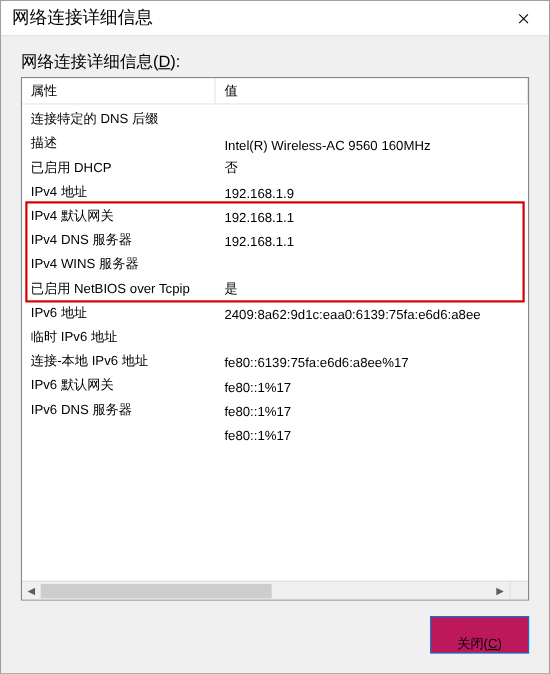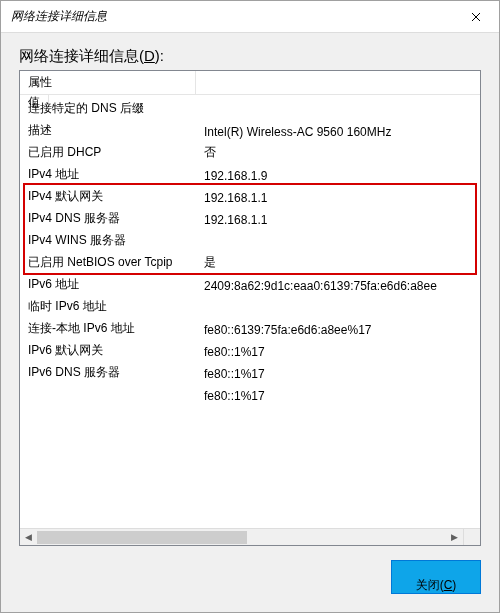--- a/index.html
+++ b/index.html
@@ -21,21 +21,21 @@
     }
     .titlebar {
       height: 32px;
       background: #fff;
       display: flex;
       align-items: center;
       justify-content: space-between;
       border-bottom: 1px solid #ddd;
       padding-left: 10px;
     }
-    .titlebar .title { font-size: 12px; color: #000; font-style: italic; }
+    .titlebar .title { font-size: 16px; color: #000; }
     .titlebar .close-btn {
       width: 46px;
       height: 32px;
       display: flex;
       align-items: center;
       justify-content: center;
       cursor: pointer;
     }
     .titlebar .close-btn svg { width: 10px; height: 10px; }
     .content {
@@ -52,23 +52,22 @@
     .details-box {
       flex: 1;
       background: #fff;
       border: 1px solid #828790;
       position: relative;
       overflow: hidden;
     }
     .header-row {
       display: flex;
       height: 24px;
-      align-items: flex-start;
+      align-items: flex-end;
       border-bottom: 1px solid #e5e5e5;
-      flex-direction: column;
     }
     .header-cell {
       padding: 0 8px;
       font-size: 12px;
       color: #000;
       border-right: 1px solid #e5e5e5;
       height: 100%;
       display: flex;
       align-items: center;
     }
@@ -141,21 +140,21 @@
     }
     .button-row {
       display: flex;
       justify-content: flex-end;
       padding: 14px 0 10px 0;
     }
     .btn {
       min-width: 90px;
       height: 26px;
       border: 1px solid #0078d7;
-      background: #0ea5e9;
+      background: #be185d;
       font-size: 12px;
       font-family: inherit;
       cursor: pointer;
       padding: 16px 12px;
     }
     .btn .mnemonic { text-decoration: underline; }
   </style>
 </head>
 <body>
 

